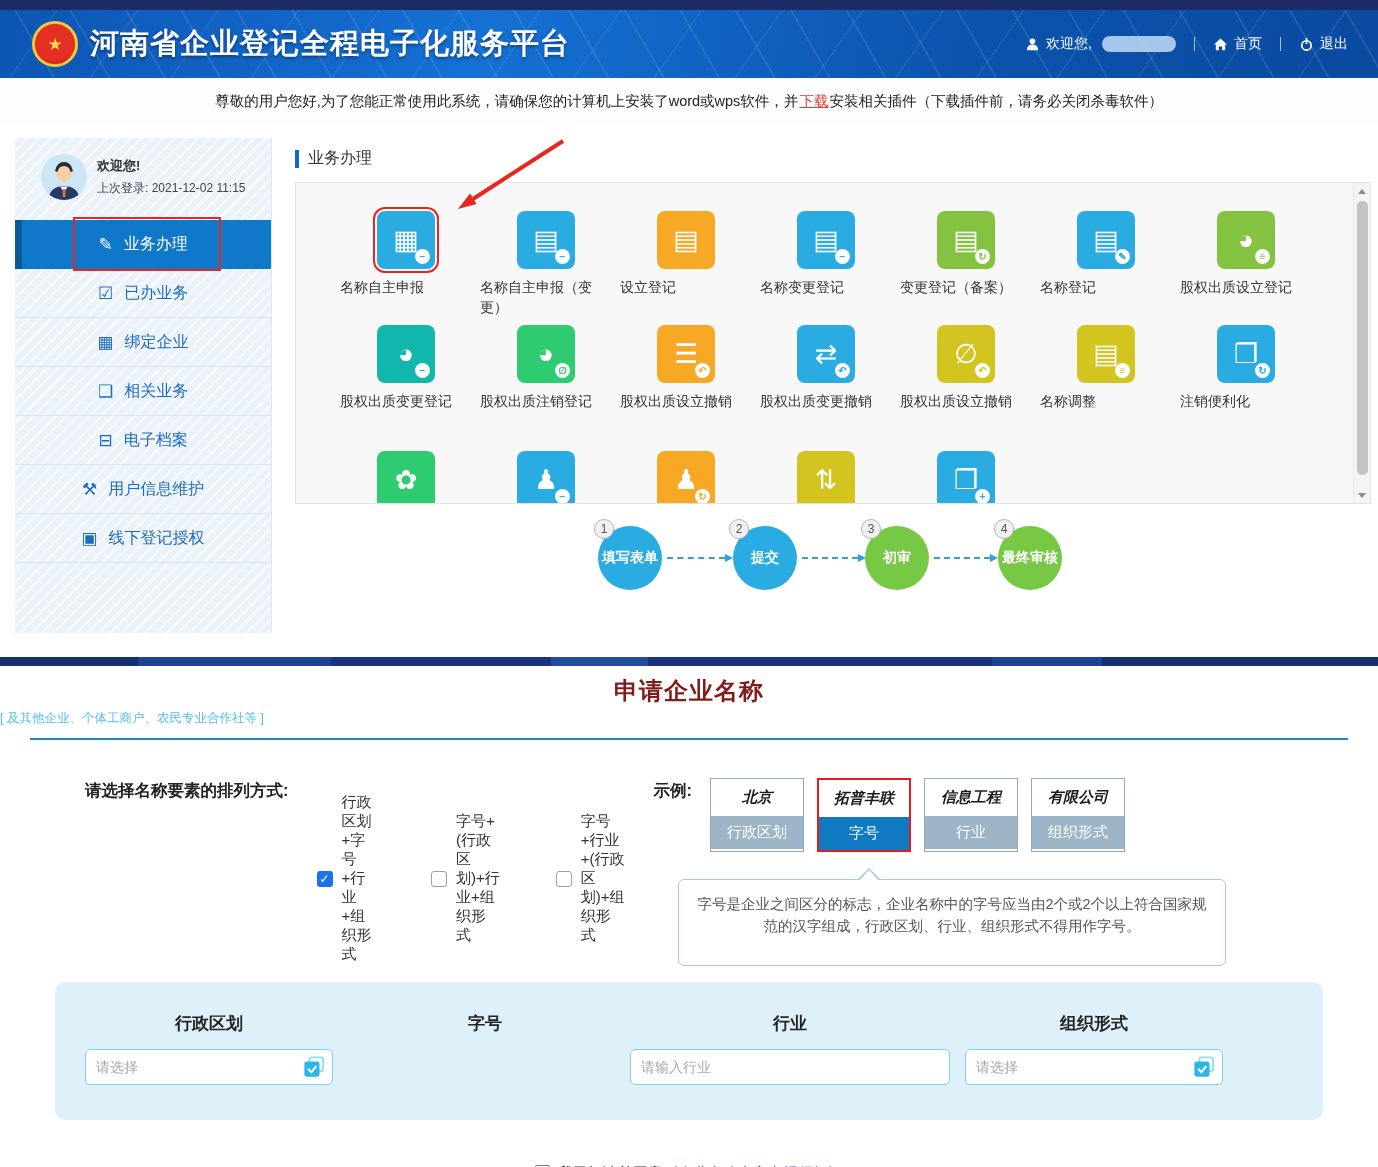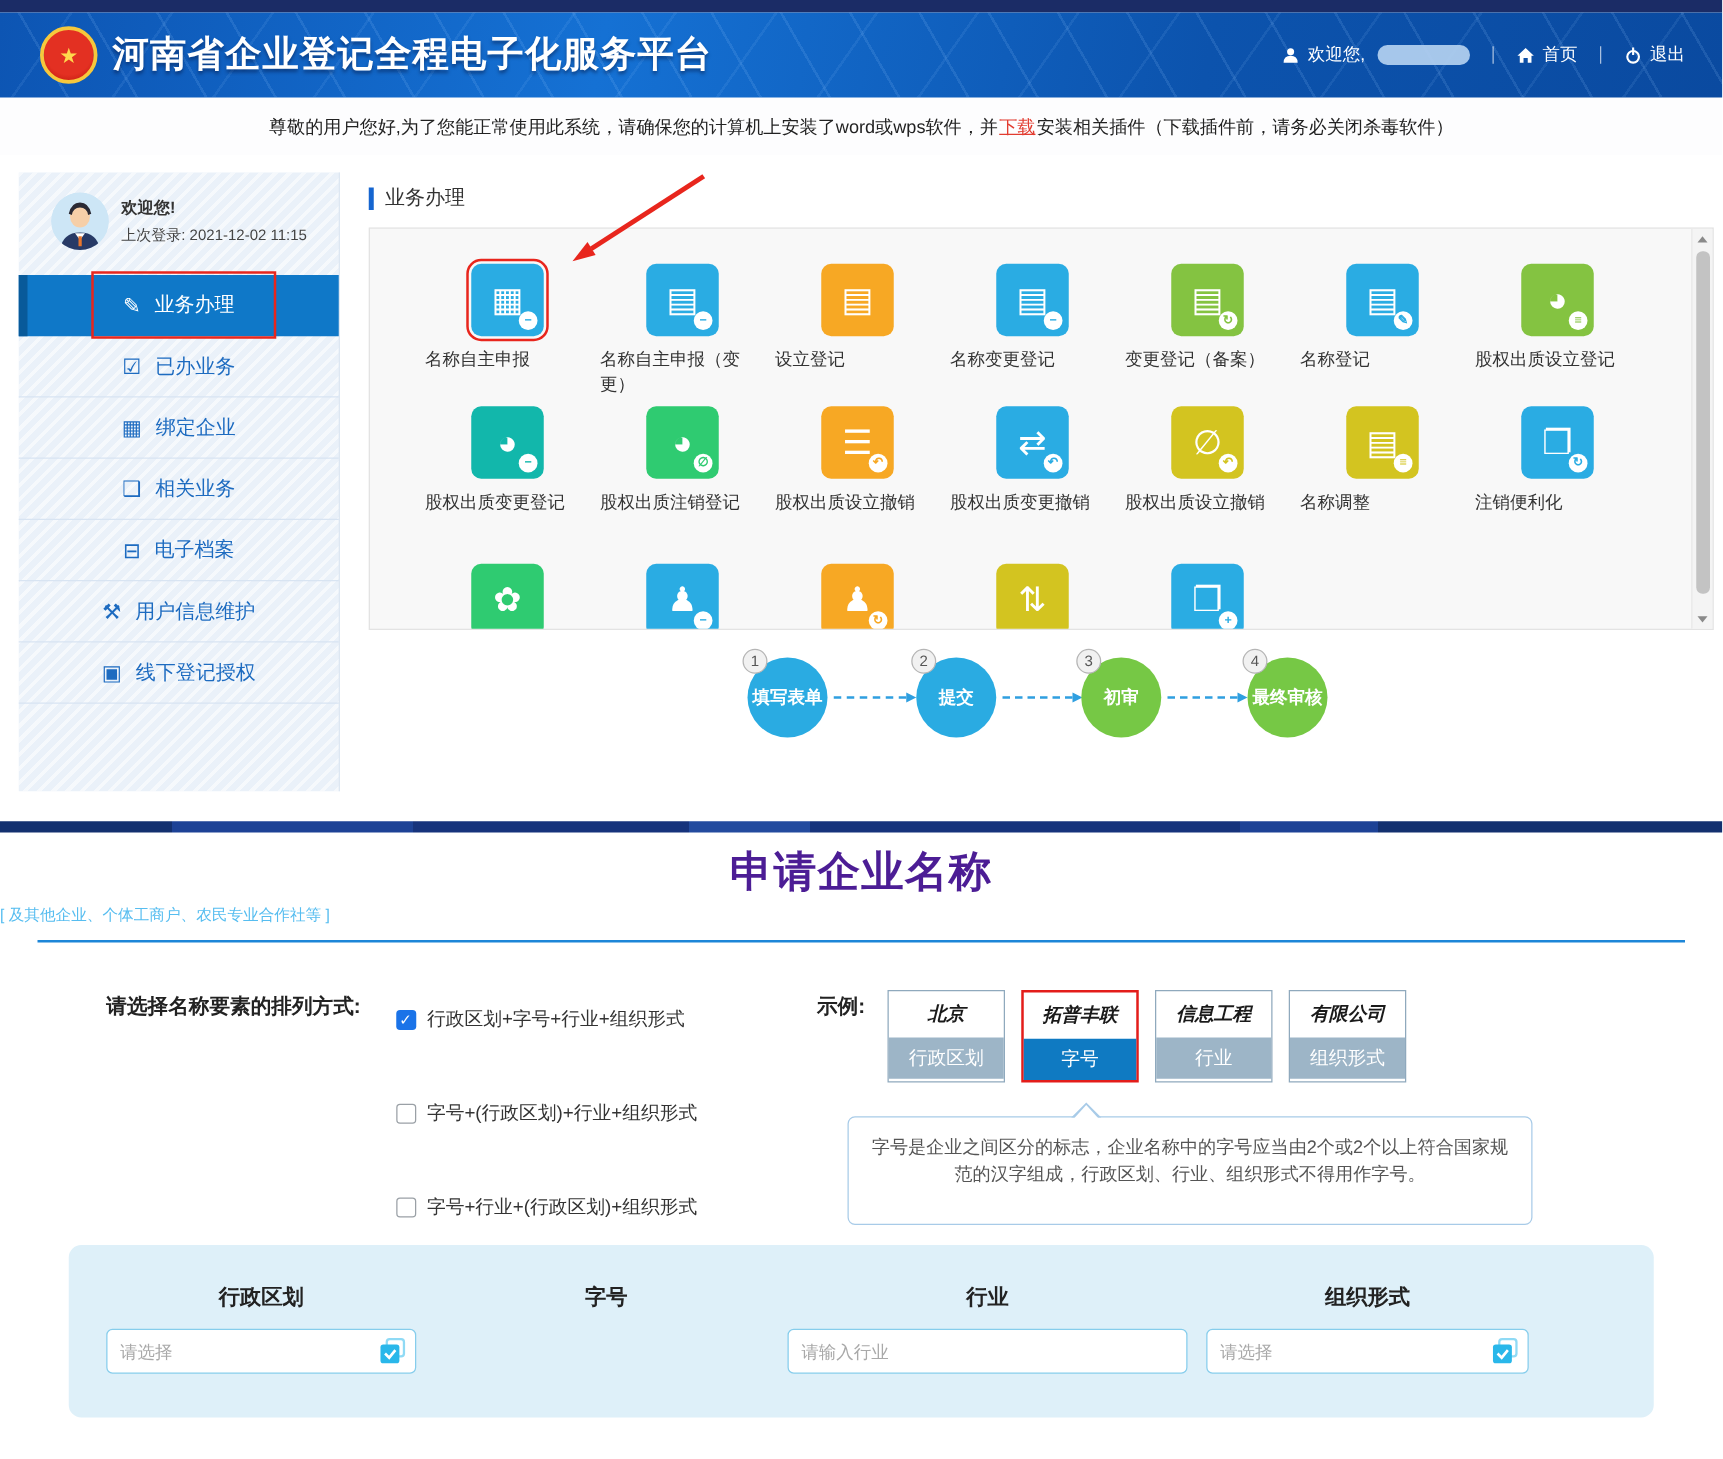--- a/index.html
+++ b/index.html
@@ -85,27 +85,27 @@
   .stepnum { position:absolute; top:-7px; left:-4px; width:20px; height:20px; border-radius:50%; z-index:2;
              background:#f1f1f1; border:1px solid #b5b5b5; color:#555; font-size:12px;
              display:flex; align-items:center; justify-content:center; }
   .flow-arrow { position:absolute; top:45px; height:0; border-top:2px dashed #2f9fe0; }
   .flow-arrow::after { content:""; position:absolute; right:-8px; top:-5px;
              border-left:8px solid #2f9fe0; border-top:4px solid transparent; border-bottom:4px solid transparent; }
 
   
   .sec2strip { margin-top:24px; height:9px;
         background:linear-gradient(90deg,#13306f 0 10%,#1d4296 10% 24%,#16337c 24% 40%,#234b9e 40% 47%,#16337c 47% 72%,#1d4296 72% 80%,#13306f 80% 100%); }
-  .apply-title { margin-top:9px; text-align:center; color:#4c1d95; font-size:34px; font-weight:bold; letter-spacing:1px; }
+  .apply-title { margin-top:9px; text-align:center; color:#7f1d1d; font-size:24px; font-weight:bold; letter-spacing:1px; }
   .apply-sub { margin-top:3px; color:#56bdf0; font-size:12.5px; }
   .blueline { height:2px; background:#1d86d8; margin:11px 30px 0; }
 
   .optrow { display:flex; margin-top:38px; padding-left:85px; }
   .opt-label { font-weight:bold; font-size:16.5px; color:#222; padding-top:2px; }
-  .optlist { margin-left:28px; width:308px; display:flex; flex-direction:column; gap:56px; padding-top:2px;margin-top:12px; }
+  .optlist { margin-left:28px; width:308px; display:flex; flex-direction:row; gap:56px; padding-top:2px;margin-top:12px; }
   .optitem { display:flex; align-items:center; gap:9px; font-size:15px; color:#333; cursor:pointer; }
   .cb { width:16px; height:16px; border-radius:3px; flex:none; position:relative; }
   .cb.on { background:#1a73e8; }
   .cb.on::after { content:"✓"; position:absolute; inset:0; color:#fff; font-size:12px; line-height:16px; text-align:center; }
   .cb.off { background:#fff; border:1px solid #9aa0a6; }
 
   .example { display:flex; margin-left:29px; }
   .ex-label { font-weight:bold; font-size:16.5px; color:#222; padding-top:2px; }
   .ex-col { margin-left:18px;text-align:center; }
   .ex-boxes { display:flex; gap:13px; }

